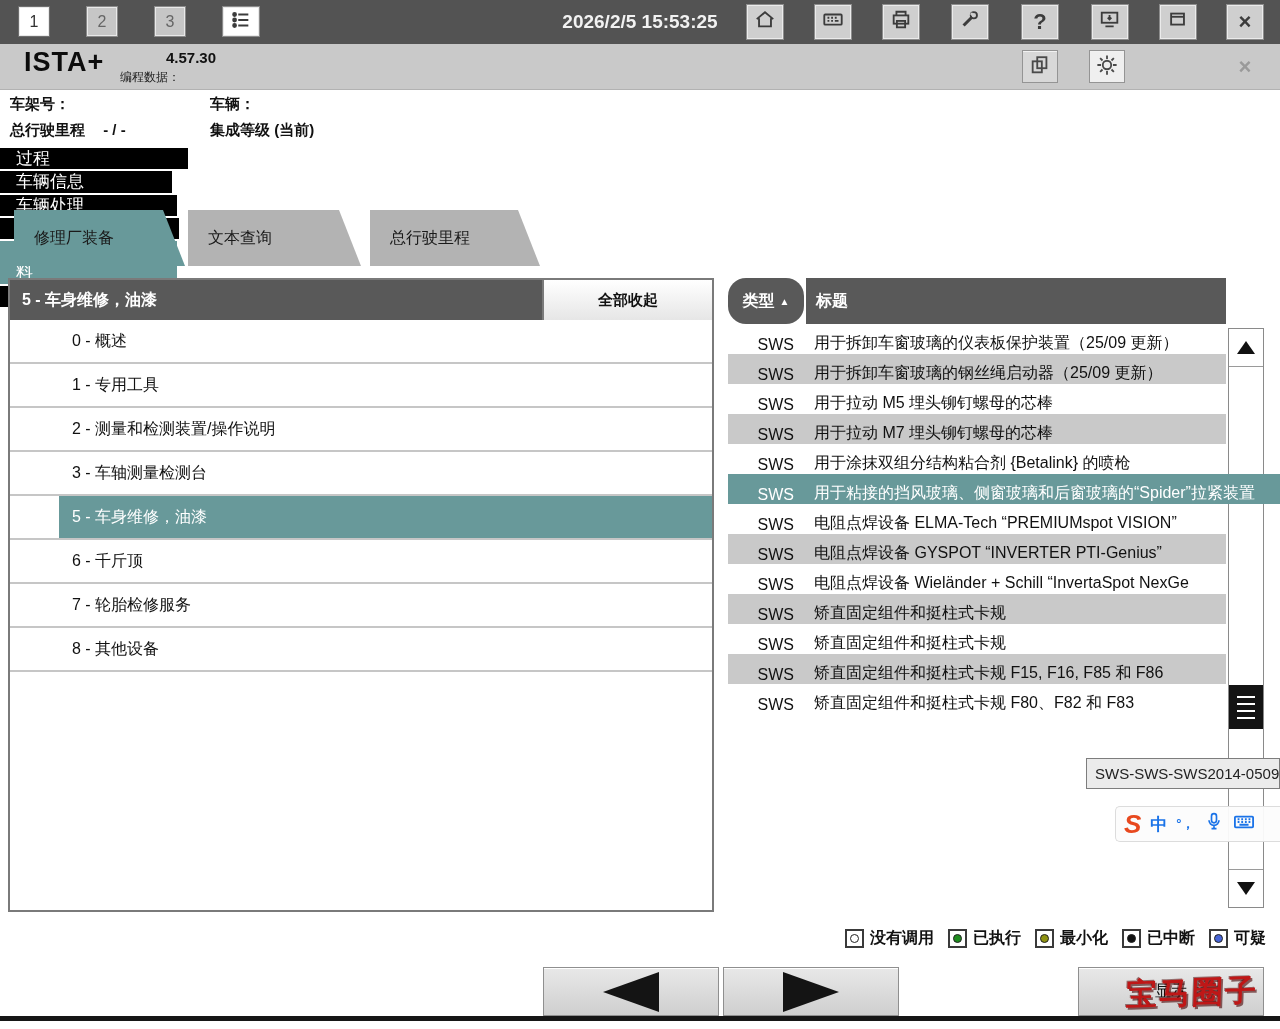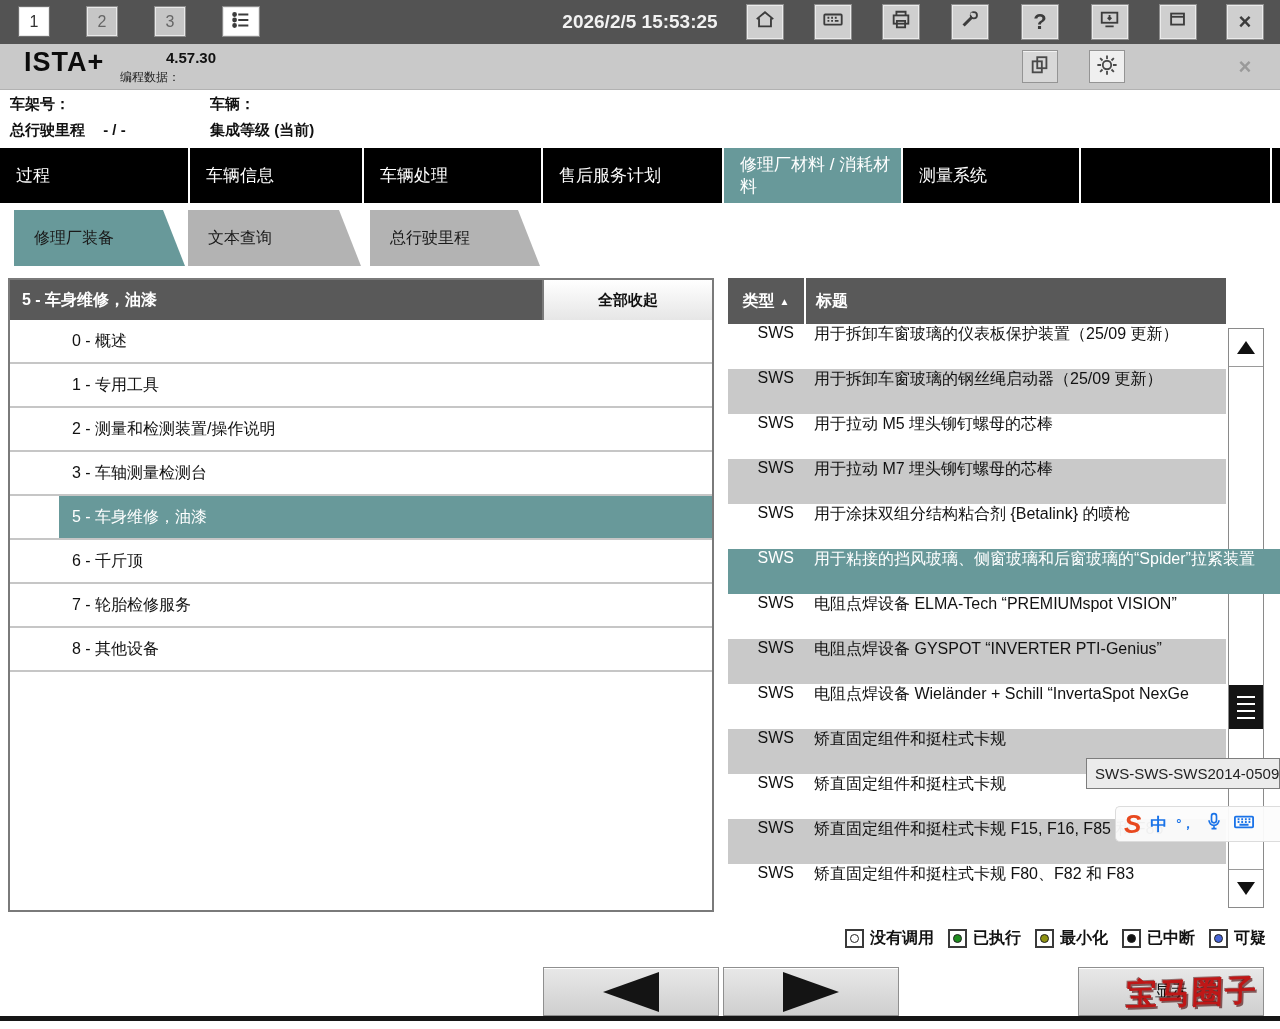--- a/index.html
+++ b/index.html
@@ -30,21 +30,21 @@
   .ab-btn.light { background:#efefef; }
   .ab-btn svg { stroke:#4a4a4a; fill:none; stroke-width:2; }
   .ab-close { position:absolute; top:8px; left:1228px; width:34px; height:30px; display:flex; align-items:center; justify-content:center;
               color:#9a9a9a; font-size:22px; font-weight:bold; }
 
   
   .vinfo { position:absolute; left:0; top:91px; width:1280px; height:57px; background:#fff; }
   .vinfo .cell { position:absolute; font-size:15px; font-weight:700; color:#111; }
 
   
-  .main-tabs { position:absolute; left:0; top:148px; width:1280px; height:55px; display:flex; gap:2px; background:#fff; }
+  .main-tabs { position:absolute; left:0; top:148px; width:1132px; height:55px; display:flex; gap:2px; background:#fff;flex-direction:column; }
   .mtab { background:#000; color:#fff; font-size:17px; display:flex; align-items:center; padding-left:16px; line-height:1.25; }
   .mtab.selected { background:var(--accent); }
   .mtab:nth-child(1){width:188px}.mtab:nth-child(2){width:172px}.mtab:nth-child(3){width:177px}
   .mtab:nth-child(4){width:179px}.mtab:nth-child(5){width:177px}.mtab:nth-child(6){width:176px}
   .mtab:nth-child(7){width:189px}.mtab:nth-child(8){width:8px;padding:0}
 
   
   .sub-tabs { position:absolute; left:0; top:210px; width:1280px; height:56px; }
   .stab { position:absolute; top:0; height:56px; background:#b3b3b3; color:#1a1a1a; font-size:16px;
           display:flex; align-items:center; padding-left:20px;
@@ -59,26 +59,26 @@
   .lp-collapse { width:170px; background:linear-gradient(#ffffff,#e6e6e6); border-left:2px solid #7a7a7a; color:#111;
                  font-size:15px; font-weight:700; display:flex; align-items:center; justify-content:center; }
   .litem { position:relative; height:44px; border-bottom:2px solid #c6c6c6; background:#fff; }
   .litem .litem-label { position:absolute; left:62px; top:0; line-height:42px; font-size:16px; color:#111; z-index:1; }
   .litem.sel::before { content:""; position:absolute; left:49px; right:0; top:0; bottom:0; background:var(--accent); }
   .litem.sel .litem-label { color:#fff; }
 
   
   .right-panel { position:absolute; left:728px; top:278px; width:552px; height:634px; }
   .thead { display:flex; width:498px; height:46px; }
-  .th-type { width:76px; background:#595959; color:#fff; font-size:16px; font-weight:700; display:flex; align-items:center; justify-content:center; gap:5px; }
+  .th-type { width:76px; background:#595959; color:#fff; font-size:16px; font-weight:700; display:flex; align-items:center; justify-content:center; gap:5px;border-radius:18px; }
   .th-type .sort { font-size:10px; color:#fff; }
   .th-gap { width:2px; background:#fff; }
   .th-title { flex:1; background:#595959; color:#fff; font-size:16px; font-weight:700; display:flex; align-items:center; padding-left:10px; }
   .trows { width:498px; }
-  .trow { display:flex; width:498px; height:45px; background:#fff; align-items:flex-start; overflow:hidden; }
+  .trow { display:flex; width:498px; height:30px; background:#fff; align-items:flex-end; overflow:hidden; }
   .trow.g { background:#c9c9c9; }
   .trow.sel { background:var(--accent); color:#fff; width:552px; position:relative; z-index:2; }
   .tcell-type { width:76px; text-align:right; padding-right:10px; font-size:16px; color:inherit; flex:none; }
   .tcell-title { flex:1; font-size:16px; padding-left:10px; white-space:nowrap; overflow:hidden; color:inherit; }
   .trow:not(.sel) .tcell-type, .trow:not(.sel) .tcell-title { color:#111; }
 
   
   .vscroll { position:absolute; left:500px; top:50px; width:36px; height:580px; background:#fff; border:1px solid #8a8a8a; z-index:1; }
   .vs-btn { position:absolute; left:0; width:34px; height:38px; background:#fff; border-bottom:1px solid #9a9a9a; display:flex; align-items:center; justify-content:center; }
   .vs-btn.down { bottom:0; border-bottom:none; border-top:1px solid #9a9a9a; }

